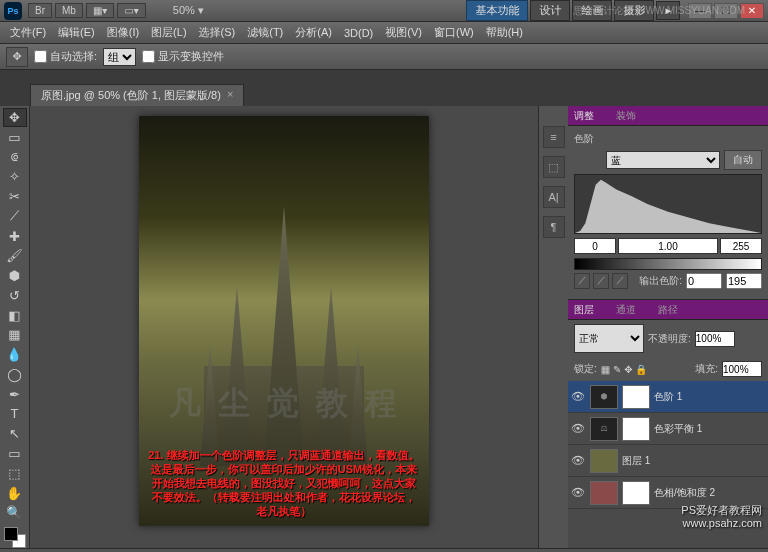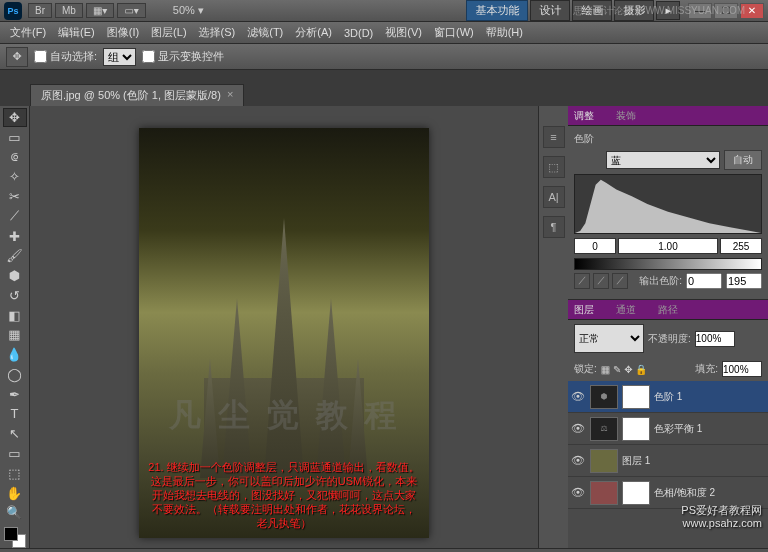--- a/index.html
+++ b/index.html
@@ -23,31 +23,31 @@
 .tab-bar{height:36px;background:#3a3a3a;display:flex;align-items:flex-end;padding-left:30px}
 .tab-bar .tab{background:#5a5a5a;color:#ddd;padding:3px 10px;border:1px solid #2a2a2a;border-bottom:none;font-size:10px;display:flex;gap:6px}
 .tab-bar .tab .x{color:#aaa}
 .main{display:flex;height:calc(552px - 22px - 22px - 26px - 20px - 20px)}
 .toolbox{width:30px;background:#535353;border-right:1px solid #2a2a2a;display:flex;flex-direction:column;align-items:center;padding-top:2px;gap:1px}
 .toolbox .t{width:24px;height:20px;display:flex;align-items:center;justify-content:center;color:#ccc;font-size:13px;cursor:default}
 .toolbox .t.sel{background:#3a3a3a;border:1px solid #222}
 .toolbox .swatch{margin-top:4px;position:relative;width:22px;height:22px}
 .toolbox .swatch .fg{position:absolute;width:14px;height:14px;background:#000;border:1px solid #888;top:0;left:0}
 .toolbox .swatch .bg{position:absolute;width:14px;height:14px;background:#fff;border:1px solid #888;bottom:0;right:0}
-.canvas-area{flex:1;background:#4a4a4a;display:flex;align-items:flex-start;justify-content:center;padding-top:22px;position:relative;overflow:hidden}
+.canvas-area{flex:1;background:#4a4a4a;display:flex;align-items:flex-start;justify-content:center;padding-top:10px;position:relative;overflow:hidden}
 .doc{width:290px;height:410px;background:linear-gradient(180deg,#1a1a10 0%,#3a3a1a 25%,#8a8a50 45%,#6a6a40 60%,#4a4a30 80%,#2a2a18 100%);position:relative;box-shadow:0 0 8px rgba(0,0,0,0.6)}
 .cathedral{position:absolute;left:50%;transform:translateX(-50%);bottom:60px;width:180px;height:280px}
 .spire{position:absolute;bottom:0;background:linear-gradient(#6a6850,#3a3828);clip-path:polygon(50% 0,100% 100%,0 100%)}
 .spire.main{left:70px;width:40px;height:260px}
 .spire.left{left:28px;width:30px;height:180px}
 .spire.right{left:122px;width:30px;height:180px}
 .spire.sl{left:6px;width:20px;height:120px}
 .spire.sr{left:154px;width:20px;height:120px}
 .body-block{position:absolute;bottom:0;left:10px;width:160px;height:100px;background:linear-gradient(#5a5840,#3a3825)}
-.overlay-text{position:absolute;bottom:8px;left:8px;right:8px;color:#ff2020;font-size:10px;line-height:14px;font-weight:normal;text-align:center;text-shadow:1px 1px 1px #000}
+.overlay-text{position:absolute;bottom:8px;left:8px;right:8px;color:#ff2020;font-size:10px;line-height:14px;font-weight:bold;text-align:center;text-shadow:1px 1px 1px #000}
 .wm{position:absolute;color:rgba(120,120,120,0.35);font-size:32px;font-weight:bold;bottom:100px;left:30px;letter-spacing:4px}
 .right-col{width:200px;background:#535353;display:flex;flex-direction:column}
 .strip{width:30px;background:#535353;border-left:1px solid #2a2a2a;display:flex;flex-direction:column;align-items:center;padding-top:20px;gap:8px}
 .strip .s{width:22px;height:22px;background:#4a4a4a;border:1px solid #3a3a3a;color:#bbb;display:flex;align-items:center;justify-content:center;font-size:11px}
 .panel-tabs{height:20px;background:#701a75;display:flex;align-items:center;padding:0 6px;gap:22px;border-bottom:1px solid #222}
 .panel-tabs span{color:#999;font-size:10px}
 .panel-tabs span.on{color:#ddd}
 .levels-panel{background:#535353;padding:6px;border-bottom:1px solid #2a2a2a}
 .levels-panel .row{display:flex;align-items:center;gap:4px;margin-bottom:4px}
 .levels-panel .lbl{color:#ccc;font-size:10px;width:28px}

